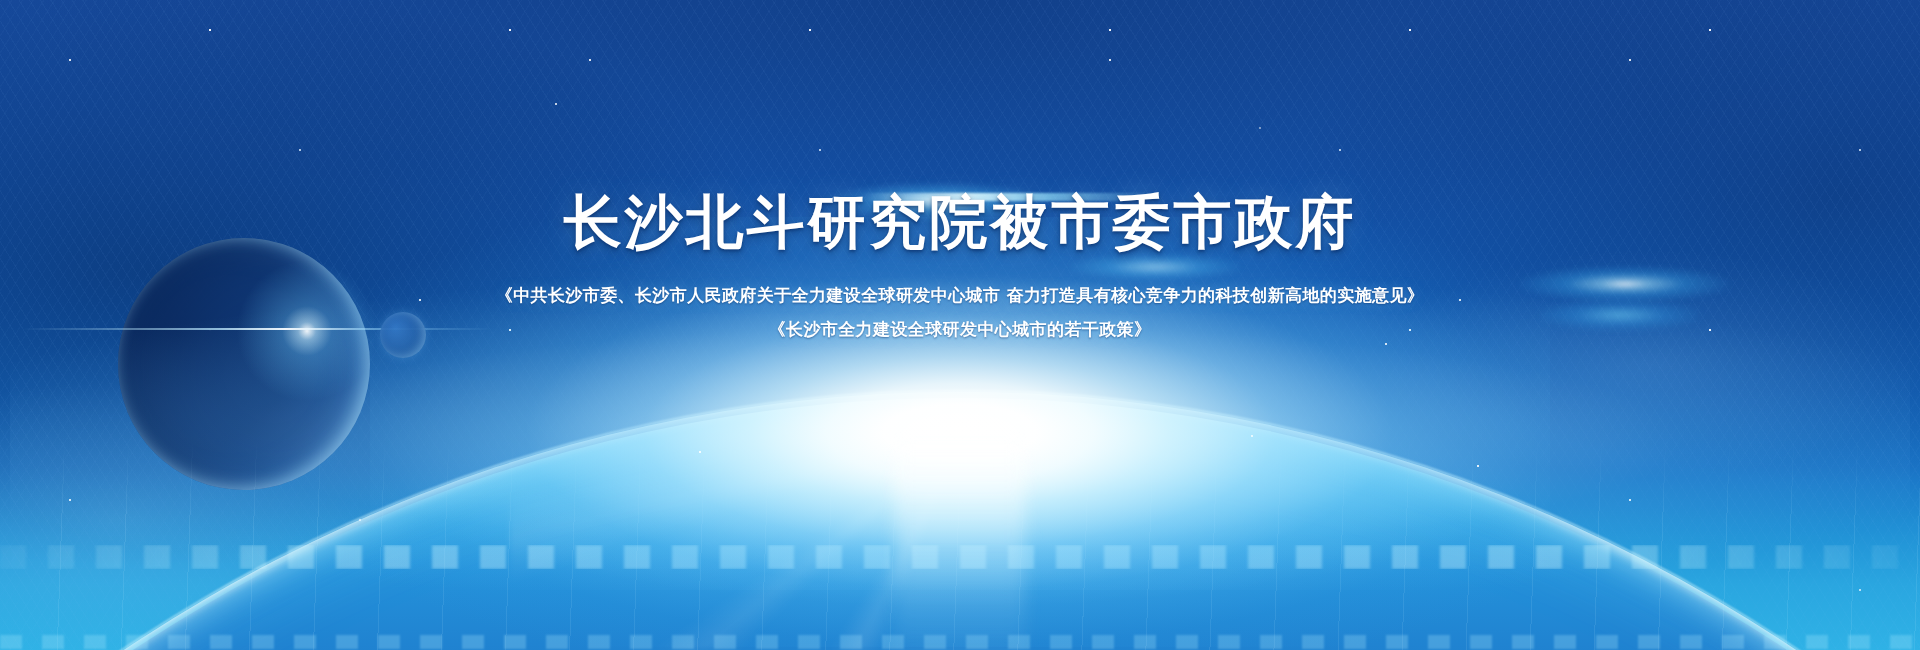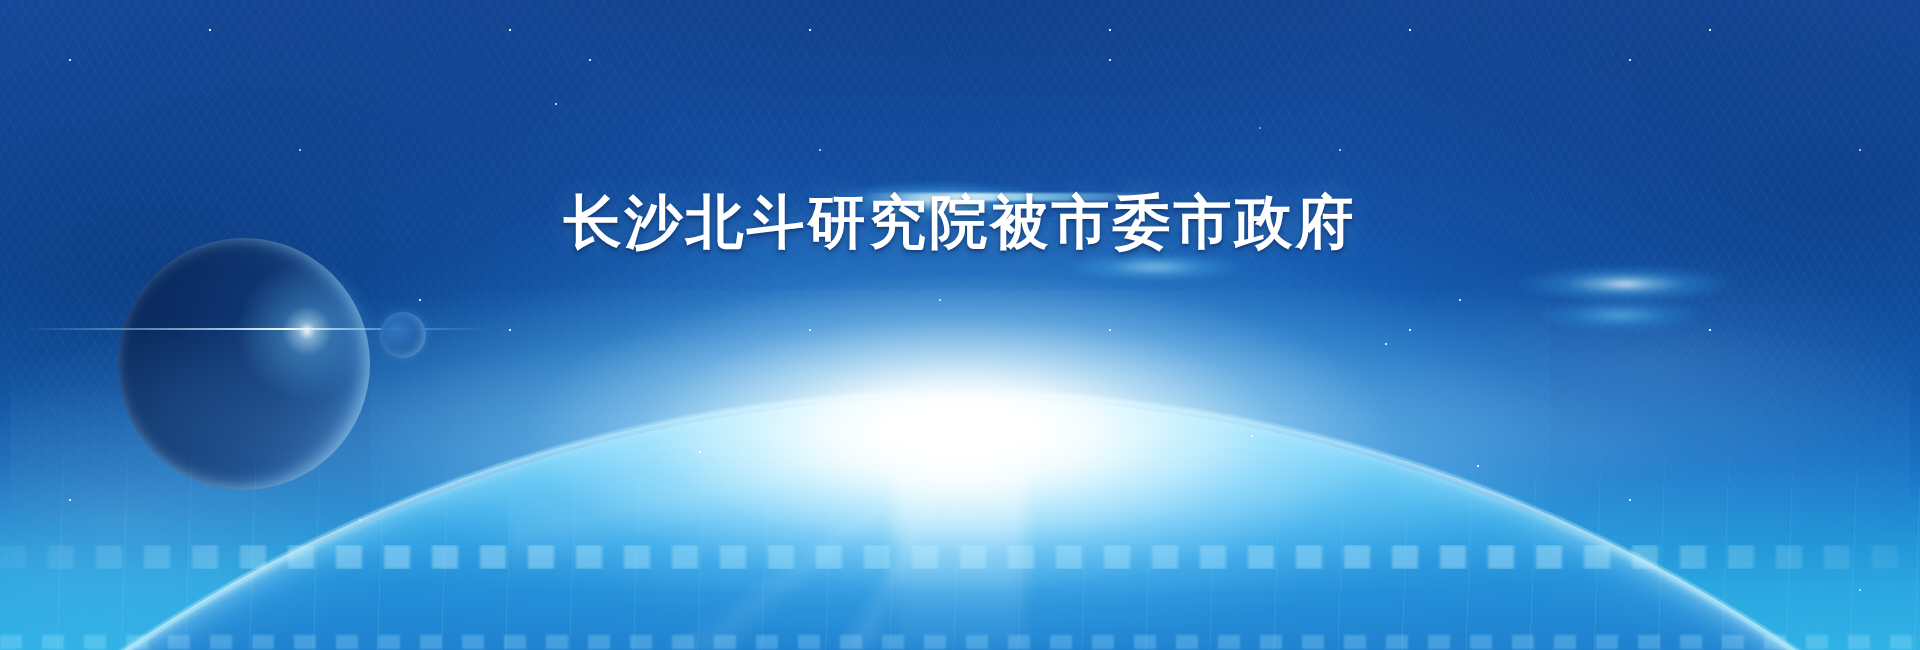--- a/index.html
+++ b/index.html
@@ -333,15 +333,17 @@
   <div class="flare flare-a"></div>
   <div class="flare flare-a2"></div>
   <div class="flare flare-d"></div>
   <div class="flare flare-b"></div>
   <div class="flare flare-c"></div>
 
   <div class="sparkles"></div>
 
   <div class="content">
     <div class="title-line">长沙北斗研究院被市委市政府</div>
+    <div class="subtitle">《中共长沙市委、长沙市人民政府关于全力建设全球研发中心城市 奋力打造具有核心竞争力的科技创新高地的实施意见》</div>
+    <div class="subtitle second">《长沙市全力建设全球研发中心城市的若干政策》</div>
   </div>
 
 </div>
 
 </body></html>

